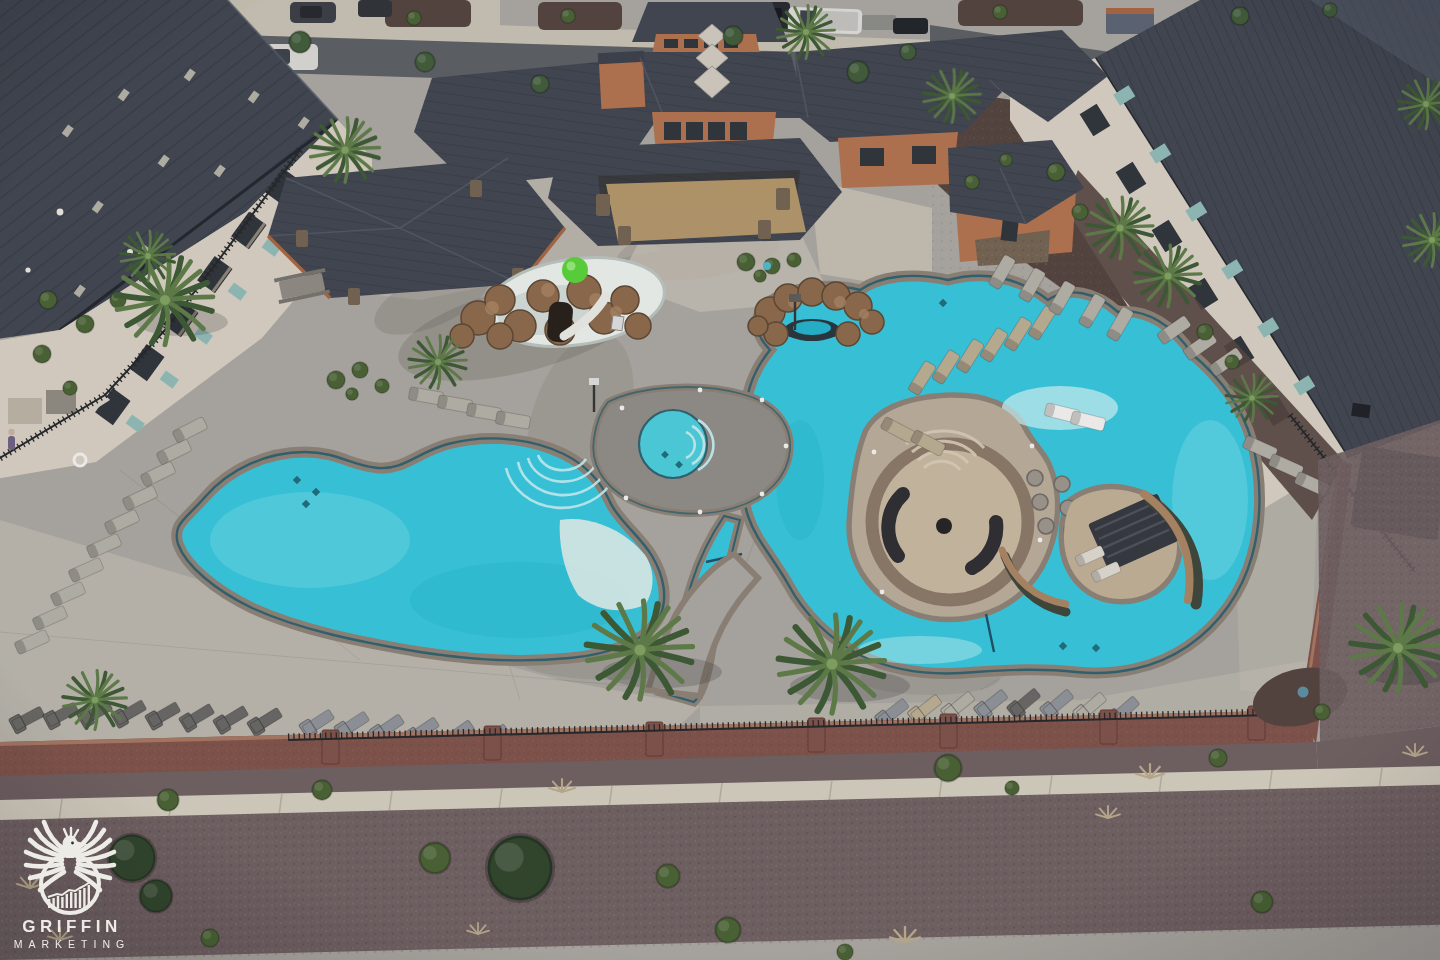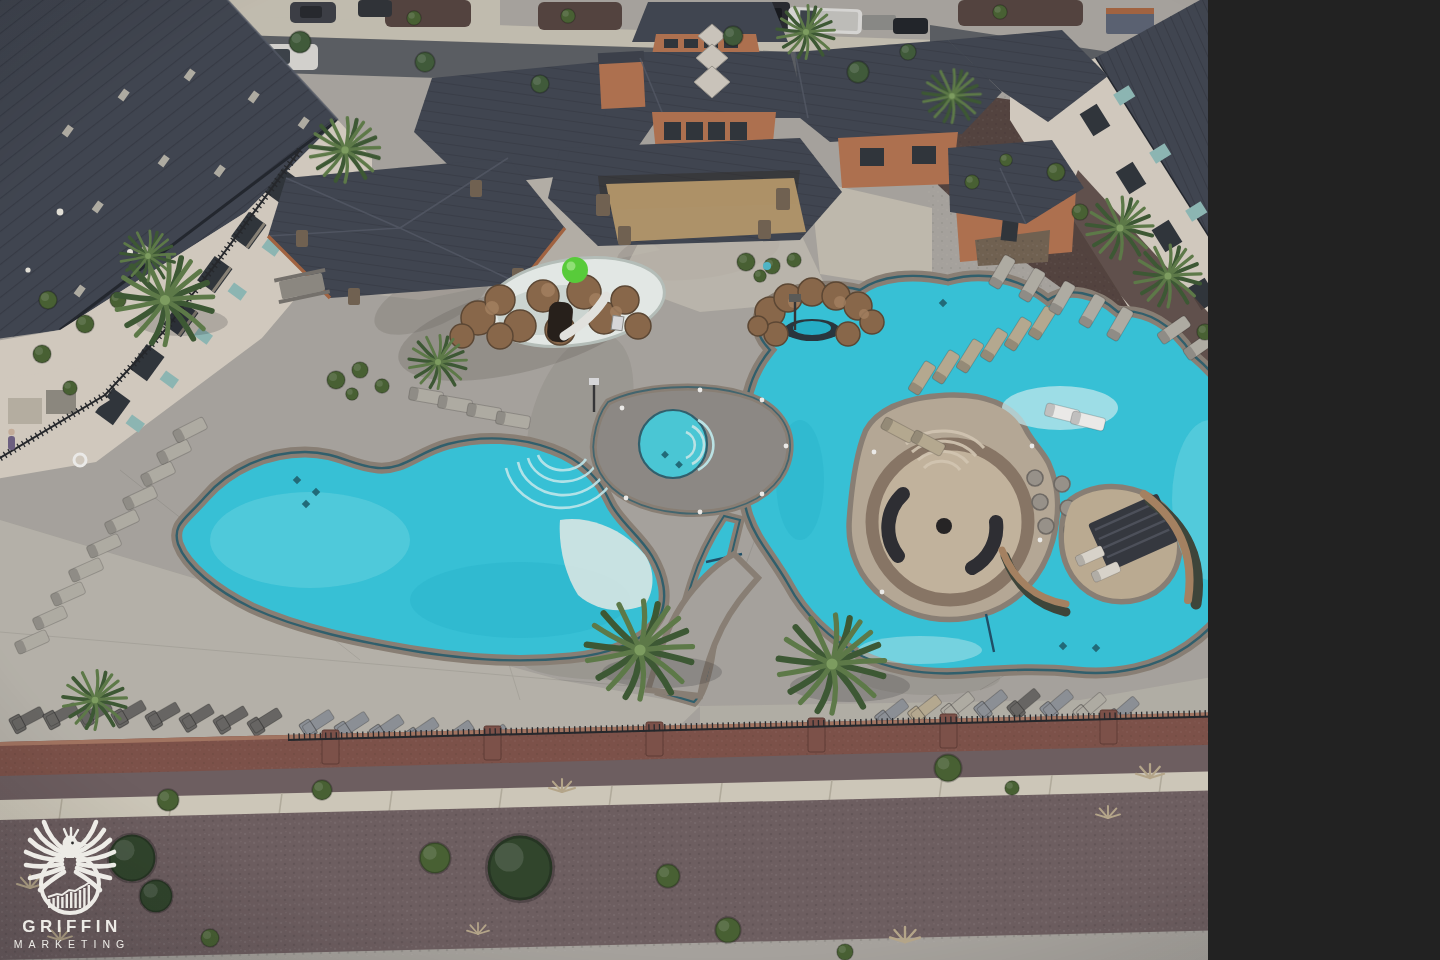--- a/index.html
+++ b/index.html
@@ -1,16 +1,16 @@
 <!DOCTYPE html>
 <html style="--water: #35c6da; --water-deep: #22b2c9; --water-light: #6fd9e5; --water-pale: #c5edf0; --shallow: #e9efe9; --deck: #a9a59d; --deck-light: #c7c2b4; --deck-dark: #8f8b84; --coping: #8b8073; --waterline: #2f5f6b; --roof: #3f444d; --roof-light: #5a6170; --roof-rib: #2b2f37; --cream: #d6cec0; --terracotta: #b2714c; --stone: #71614f; --rock: #8b6847; --rock-light: #a8835f; --rock-dark: #5c4630; --green-ball: #58d136; --palm: #5d7b45; --palm-dark: #3c5830; --palm-light: #7fa05e; --bush: #47602f; --gravel: #6e5e5e; --gravel-dark: #5f4f4b; --mulch: #53423c; --sidewalk: #d2ccbb; --street: #5a5d60; --street-light: #c6c0b0; --brick: #7e5146; --brick-light: #a5755f; --fence: #232527; --chair-light: #b3afa4; --chair-tan: #b9ac90; --chair-dark: #686661; --chair-blue: #8e9296; --sofa: #2c2c2f; --white: #f2f1ec; --glass: #8fbab5; --window-dark: #2e3337; --sand: #bf9e6c;"><head>
 <meta charset="utf-8">
 <style>
   html,body{margin:0;padding:0;background:#222;}
-  .stage{position:relative;width:1208px;height:960px;overflow:hidden;font-family:"Liberation Sans",sans-serif;}
+  .stage{position:relative;width:1440px;height:960px;overflow:hidden;font-family:"Liberation Sans",sans-serif;}
   svg{display:block}
   
   .f-deck{fill:var(--deck,#a9a59d)} .f-deckl{fill:var(--deck-light,#c7c2b4)} .f-deckd{fill:var(--deck-dark,#8f8b84)}
   .f-water{fill:var(--water,#35c6da)} .f-waterd{fill:var(--water-deep,#22b2c9)} .f-waterl{fill:var(--water-light,#6fd9e5)}
   .f-waterp{fill:var(--water-pale,#c5edf0)} .f-shallow{fill:var(--shallow,#e9efe9)} .s-wline{stroke:var(--waterline,#2f5f6b)}
   .f-roof{fill:var(--roof,#3f444d)} .f-roofl{fill:var(--roof-light,#5a6170)}
   .f-cream{fill:var(--cream,#d6cec0)} .f-terra{fill:var(--terracotta,#b2714c)} .f-stone{fill:var(--stone,#71614f)}
   .f-rock{fill:var(--rock,#8b6847)} .f-rockl{fill:var(--rock-light,#a8835f)} .f-rockd{fill:var(--rock-dark,#5c4630)}
   .f-sand{fill:var(--sand,#bf9e6c)}
   .f-gravel{fill:var(--gravel,#6e5e5e)} .f-mulch{fill:var(--mulch,#53423c)}

